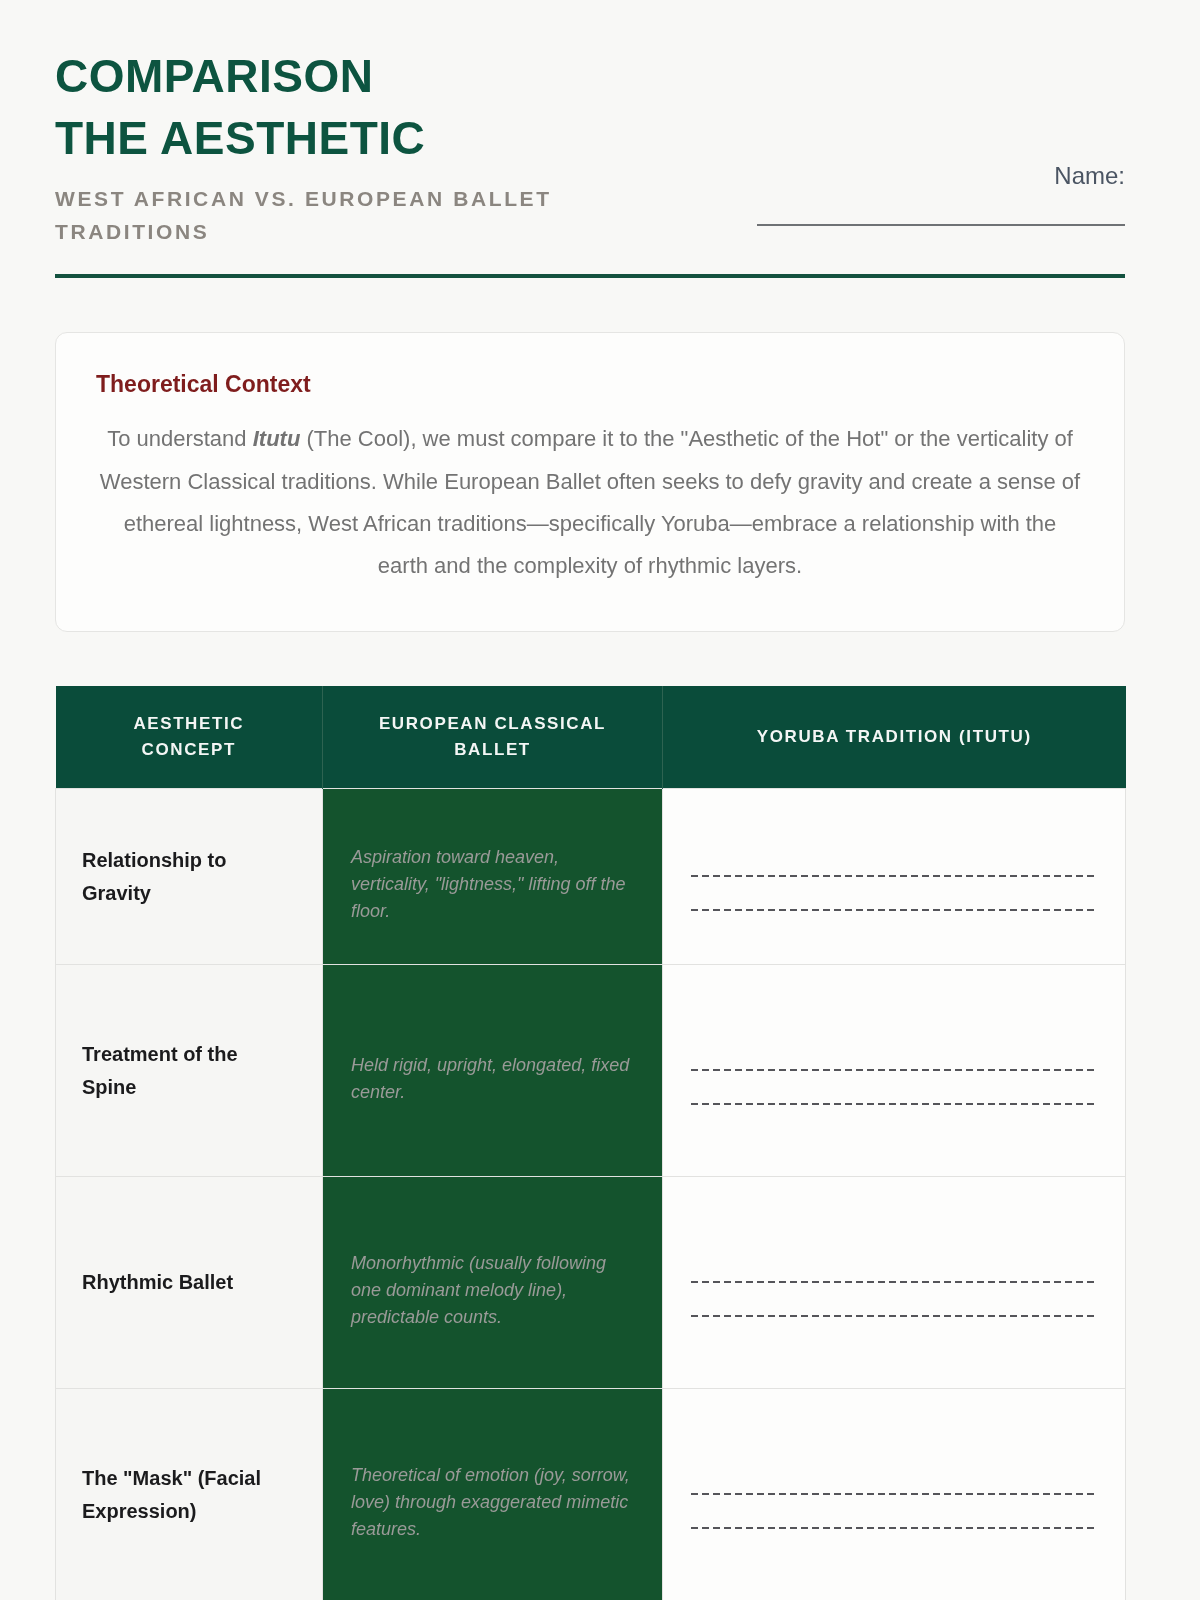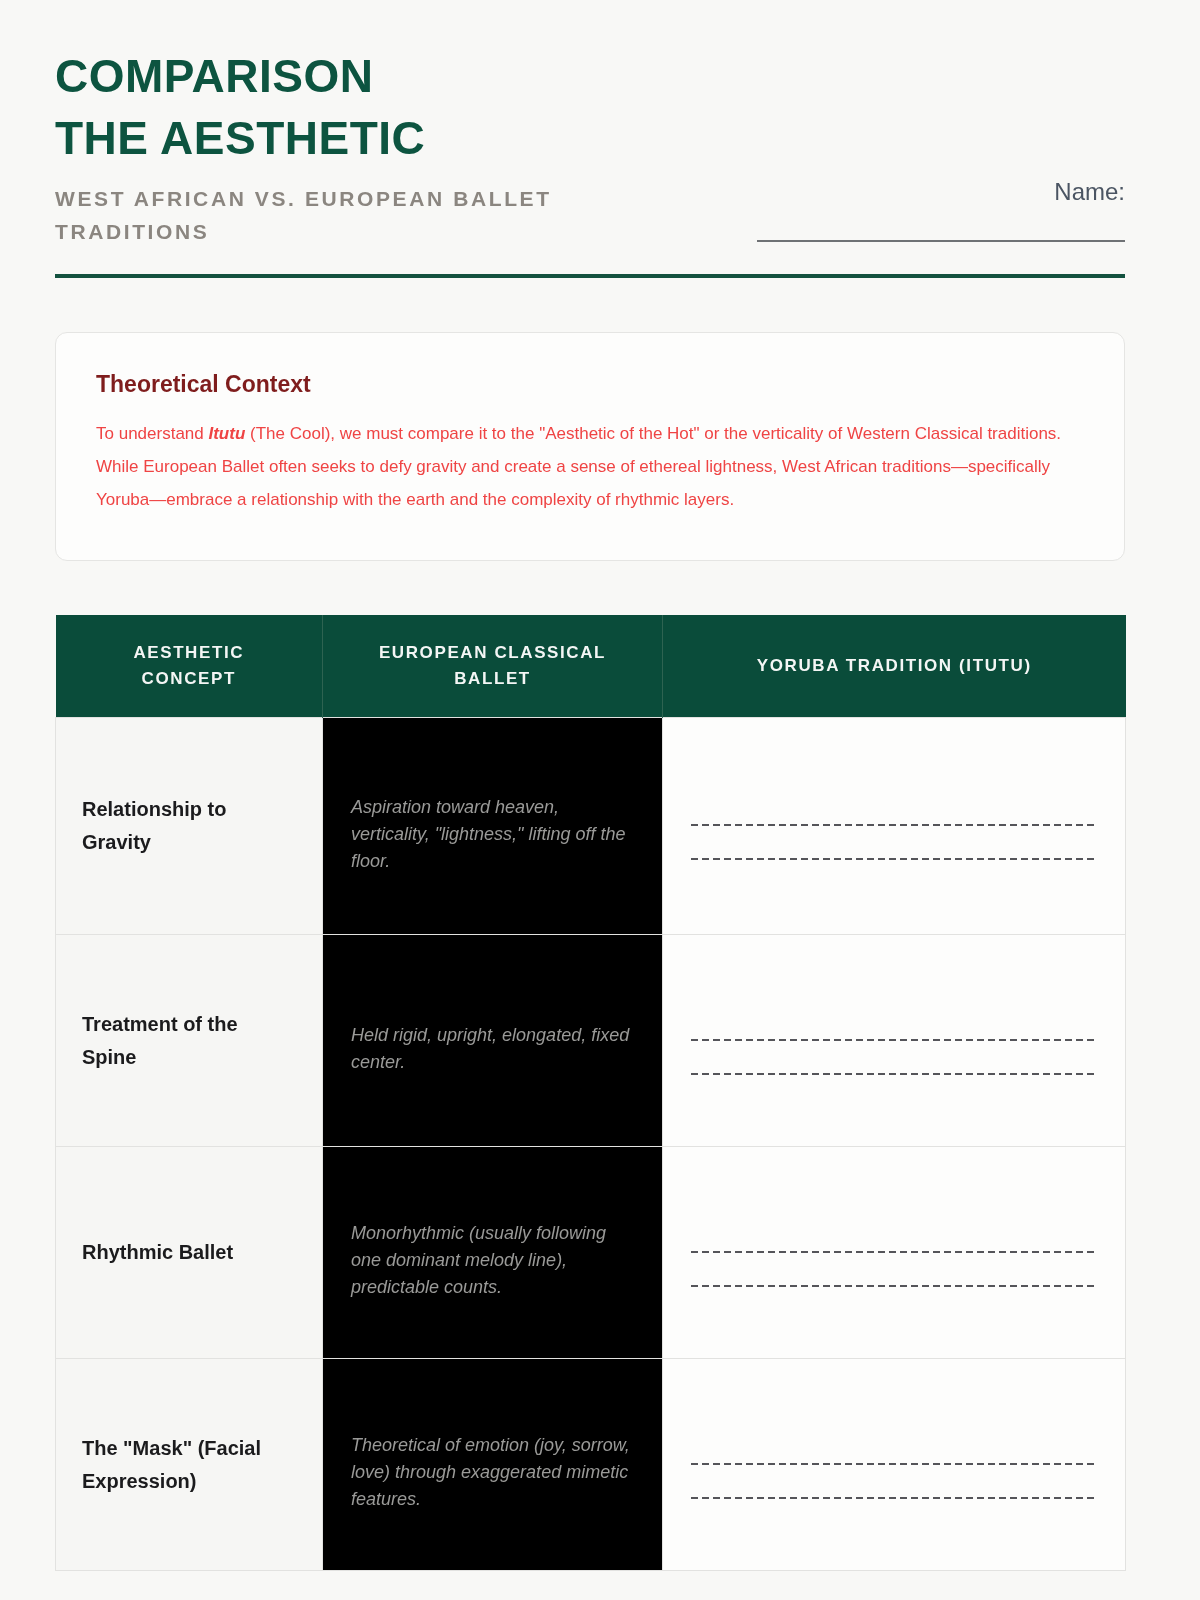--- a/index.html
+++ b/index.html
@@ -40,21 +40,20 @@
   }
   .name-block {
     width: 368px;
     padding-top: 116px;
     text-align: right;
     flex-shrink: 0;
   }
   .name-label {
     font-size: 24px;
     color: #4b5563;
-    margin-top: 16px;
   }
   .name-line {
     margin-top: 34px;
     height: 0;
     border-bottom: 2px solid #6f7275;
   }
   .divider {
     margin-top: 26px;
     height: 4px;
     background: #14523f;
@@ -68,23 +67,24 @@
     padding: 38px 40px 44px 40px;
     box-sizing: border-box;
   }
   .context-heading {
     font-size: 23px;
     font-weight: 700;
     color: #7f1d1d;
   }
   .context-text {
     margin-top: 20px;
-    font-size: 17px;
+    font-size: 22px;
     line-height: 1.92;
-    color: #ef4444;
+    color: #737373;
+    text-align: center;
   }
   .context-text .term {
     font-weight: 700;
     font-style: italic;
   }
   
   table.compare {
     margin-top: 54px;
     width: 1070px;
     border-collapse: collapse;
@@ -102,31 +102,31 @@
     line-height: 1.55;
     border-left: 1px solid #2e6351;
   }
   .compare thead th:first-child { border-left: none; }
   .compare tbody td {
     border: 1px solid #e2e2e0;
     vertical-align: middle;
     box-sizing: border-box;
   }
   .compare tbody tr { height: 212px; }
-  .compare tbody tr:first-child { height: 217px; }
+  .compare tbody tr:first-child { height: 176px; }
   td.concept-cell {
     background: #f6f6f4;
     font-weight: 700;
     font-size: 20px;
     color: #1b1b1d;
     padding: 0 26px;
     line-height: 1.65;
   }
   td.ballet-cell {
-    background: #000000;
+    background: #14532d;
     font-style: italic;
     font-size: 18px;
     color: #9a9a98;
     padding: 0 28px;
     line-height: 1.5;
   }
   td.ballet-cell .nudge { transform: translateY(8px); }
   td.answer-cell {
     background: #fdfdfc;
     padding: 0 28px;

